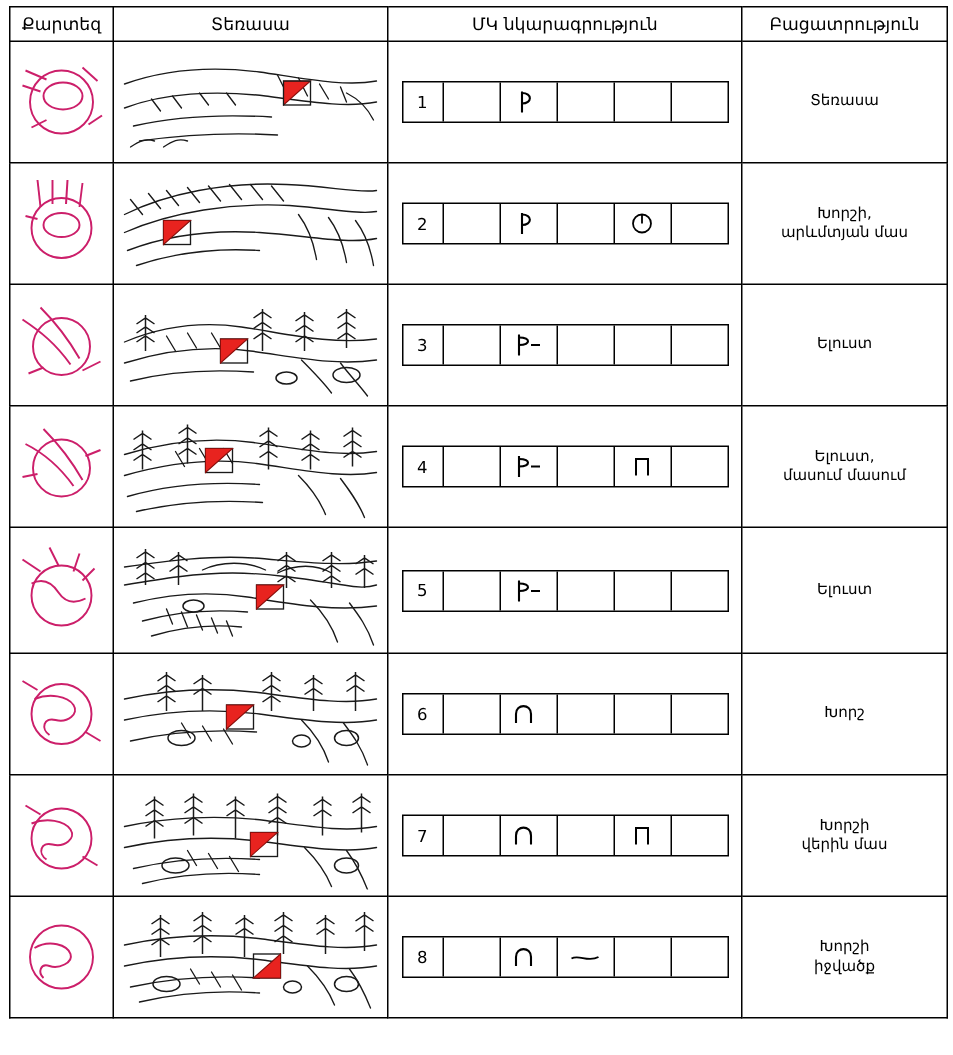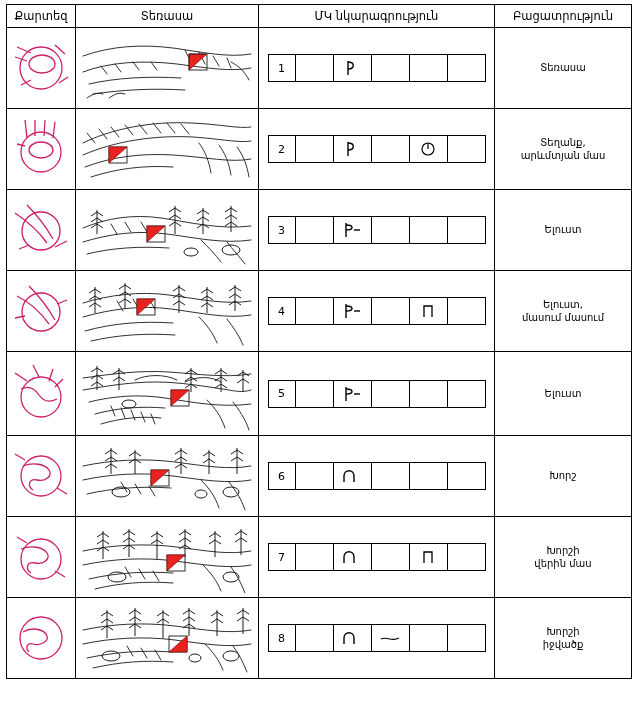--- a/index.html
+++ b/index.html
@@ -220,21 +220,21 @@
                 <g fill="none" stroke="#000" stroke-width="1.2">
                   <circle cx="9" cy="9" r="6"></circle>
                   <path d="M9 9 L9 3"></path>
                 </g>
               </svg>
             </div>
             <div class="cellbox"></div>
           </div>
         </td>
         <td class="cell-name">
-          <div class="name-text">Տեղանք,
+          <div class="name-text">Խորշի,
 արևմտյան մաս</div>
         </td>
       </tr>
 
       <tr>
         <td class="cell-map">
           <svg class="contour" width="60" height="66" viewBox="0 0 60 66">
             <g fill="none" stroke="#cc1f6a" stroke-width="1.3">
               <circle cx="30" cy="34" r="19"></circle>
               <path d="M4 16 C16 24 26 32 36 46"></path>

